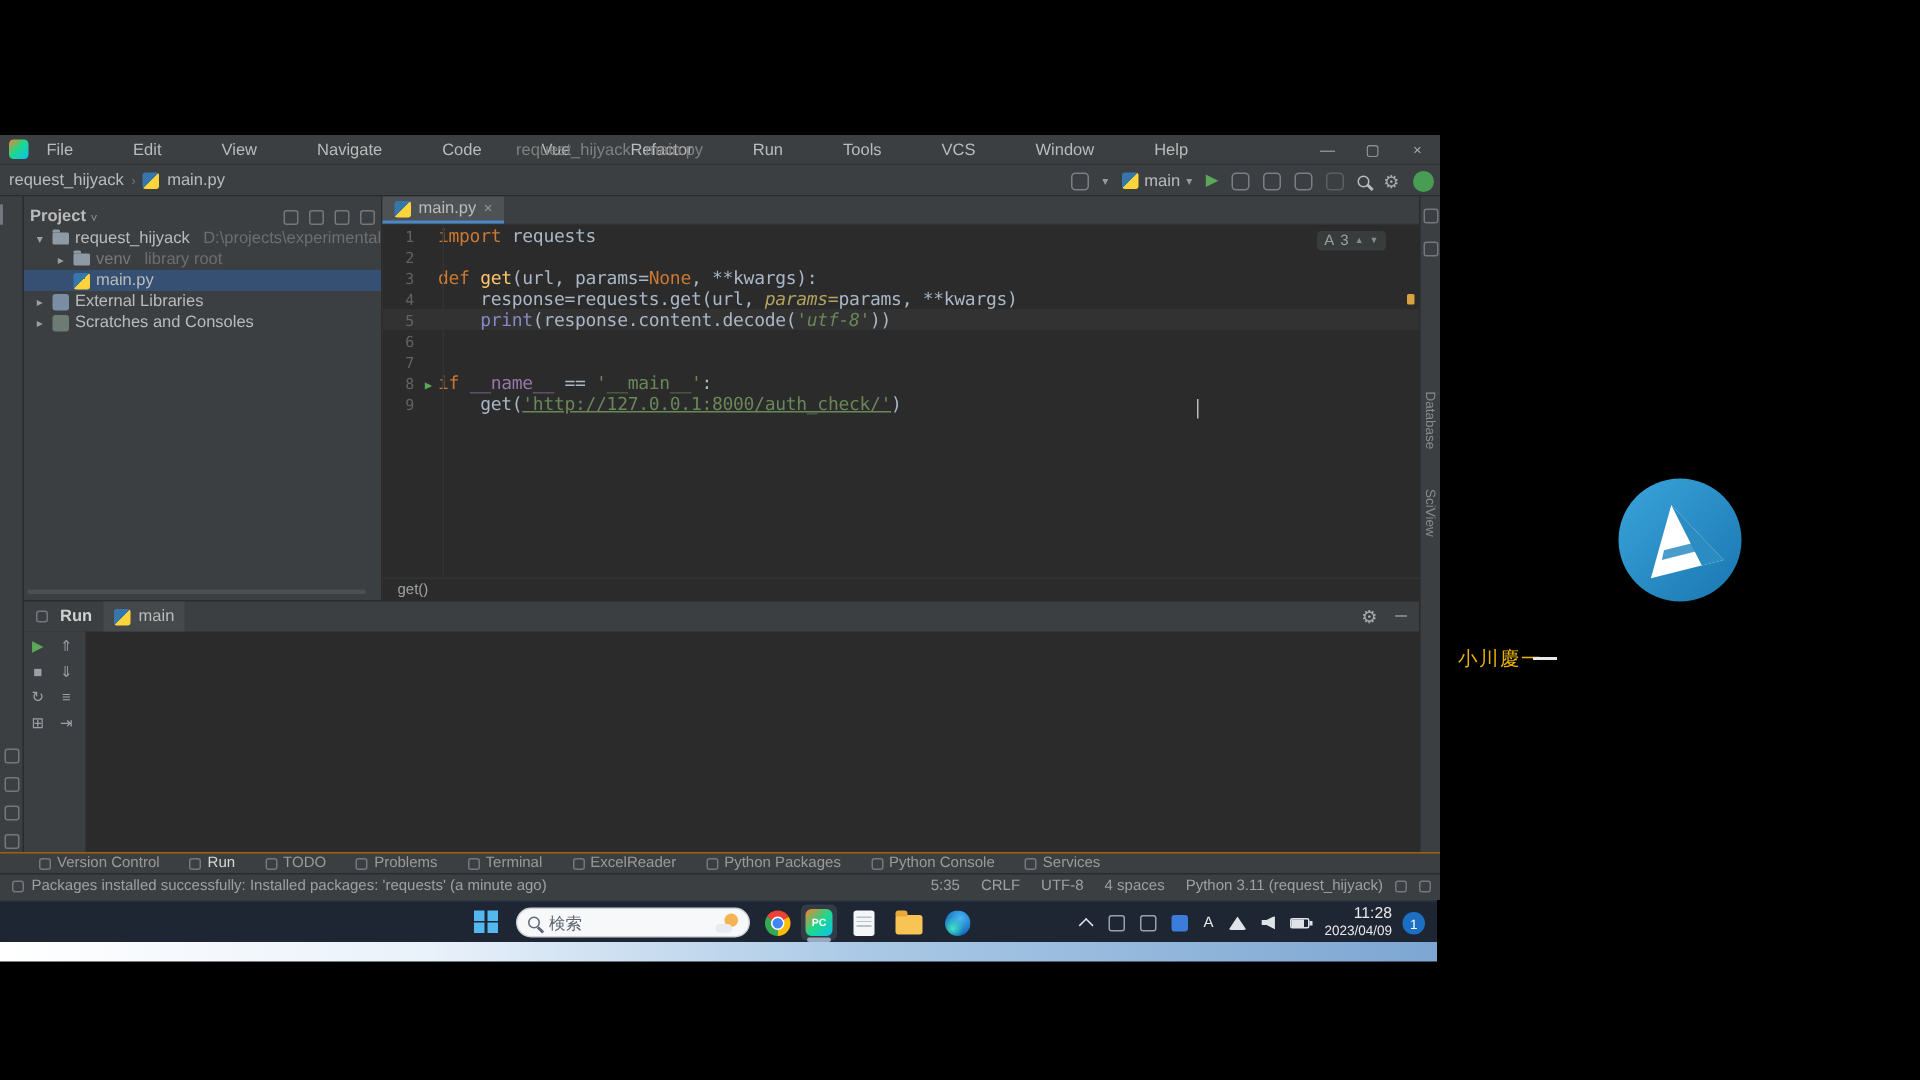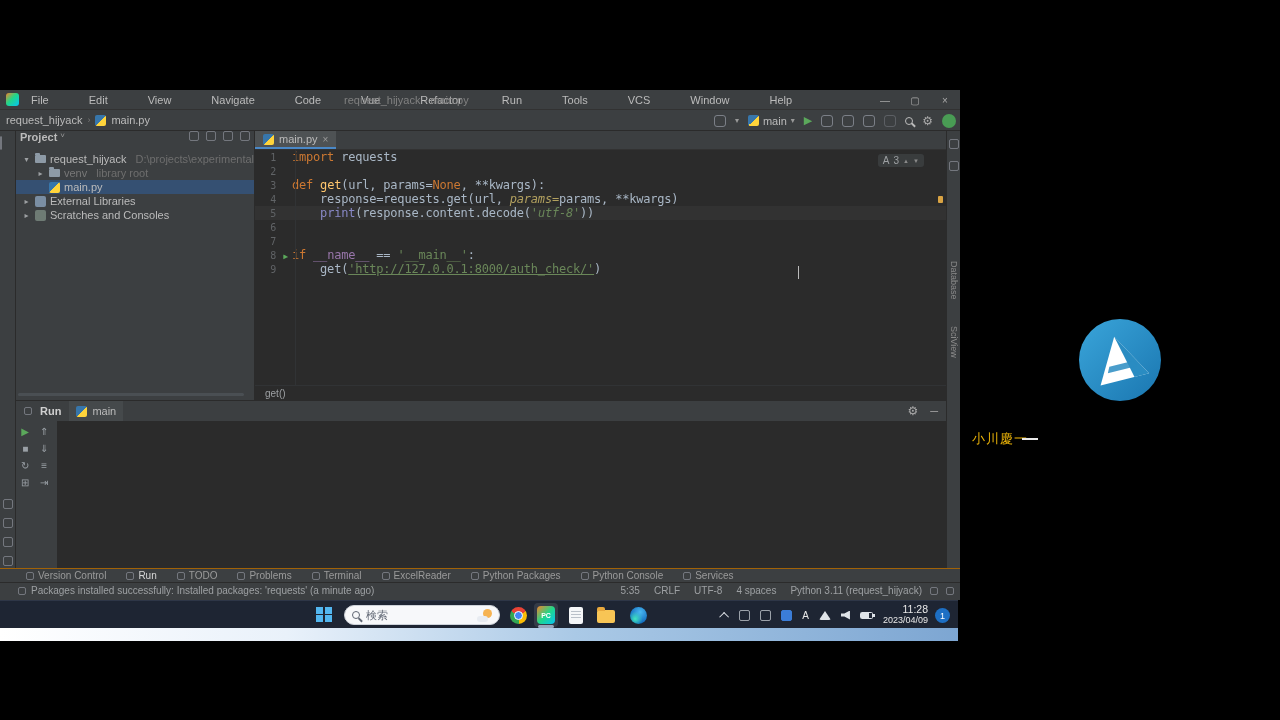--- a/index.html
+++ b/index.html
@@ -40,21 +40,21 @@
   .avatar { width:14px; height:14px; border-radius:50%; background:#499c54; }
 
   
   #left-stripe { position:absolute; left:0; top:41px; width:16px; height:437px;
     background:var(--panel-bg); border-right:1px solid #2b2b2b; }
   .stripe-icon { width:10px; height:10px; border:1px solid #8b9099; border-radius:2px; opacity:.7; margin:0 auto; }
 
   
   #project-panel { position:absolute; left:16px; top:41px; width:239px; height:269px;
     background:var(--panel-bg); border-right:1px solid #2b2b2b; }
-  #project-header { height:19px; display:flex; align-items:flex-start; padding:0 4px; color:#bbb; }
+  #project-header { height:19px; display:flex; align-items:flex-end; padding:0 4px; color:#bbb; }
   #project-header .hdr-title { font-weight:bold; margin-right:3px; }
   #project-header .hdr-icons { margin-left:auto; display:flex; gap:7px; align-items:center; }
   .hdr-ic { width:10px; height:10px; border:1px solid #8b9099; border-radius:2px; opacity:.7; }
   #project-tree { margin-top:2px; }
   .tree-row { height:14px; display:flex; align-items:center; gap:4px; white-space:nowrap; overflow:hidden; font-size:11px; }
   .tree-row.selected { background:var(--selection); }
   .tree-arrow { width:9px; color:#9da0a3; font-size:8px; text-align:center; flex:0 0 auto; }
   .tree-icon { flex:0 0 auto; }
   .icon-folder, .icon-venv { width:11px; height:8px; background:#8d9aa6; border-radius:1px; position:relative; }
   .icon-folder::before, .icon-venv::before { content:''; position:absolute; top:-2px; left:0; width:5px; height:2px; background:#8d9aa6; border-radius:1px 1px 0 0; }
@@ -115,21 +115,21 @@
   #toolwindow-bar { position:absolute; left:0; top:478px; width:960px; height:14px; background:var(--panel-bg);
     border-top:1px solid #a16207; display:flex; align-items:center; }
   #toolwindow-buttons { display:flex; gap:20px; padding-left:26px; }
   .twb { display:flex; align-items:center; gap:4px; color:#9a9a9a; font-size:10px; }
   .twb.active { color:#d6d6d6; }
   .twb-icon { width:8px; height:8px; border:1px solid #8b9099; border-radius:2px; opacity:.7; }
 
   
   #statusbar { position:absolute; left:0; top:492px; width:960px; height:16px; background:var(--panel-bg);
     border-top:1px solid #2b2b2b; display:flex; align-items:center; font-size:10px; color:#9da0a3; }
-  #status-msg { display:flex; align-items:center; gap:5px; padding-left:18px; }
+  #status-msg { display:flex; align-items:center; gap:5px; padding-left:8px; }
   #status-items { position:absolute; right:38px; display:flex; gap:14px; }
   #status-icons { position:absolute; right:6px; display:flex; gap:8px; }
 
   
   #taskbar { position:absolute; left:0; top:600px; width:958px; height:28px;
     background:var(--taskbar-bg); border-top:1px solid #2e3647; display:flex; align-items:center; }
   #start-button { position:absolute; left:316px; display:grid; grid-template-columns:7px 7px; grid-template-rows:7px 7px; gap:1.5px; }
   .start-sq { background:#53b7f0; }
   #search-box { position:absolute; left:344px; top:4px; width:156px; height:20px; background:#f7f8fa;
     border:1px solid #cdd2d9; border-radius:11px; display:flex; align-items:center; padding:0 7px; gap:6px; }

